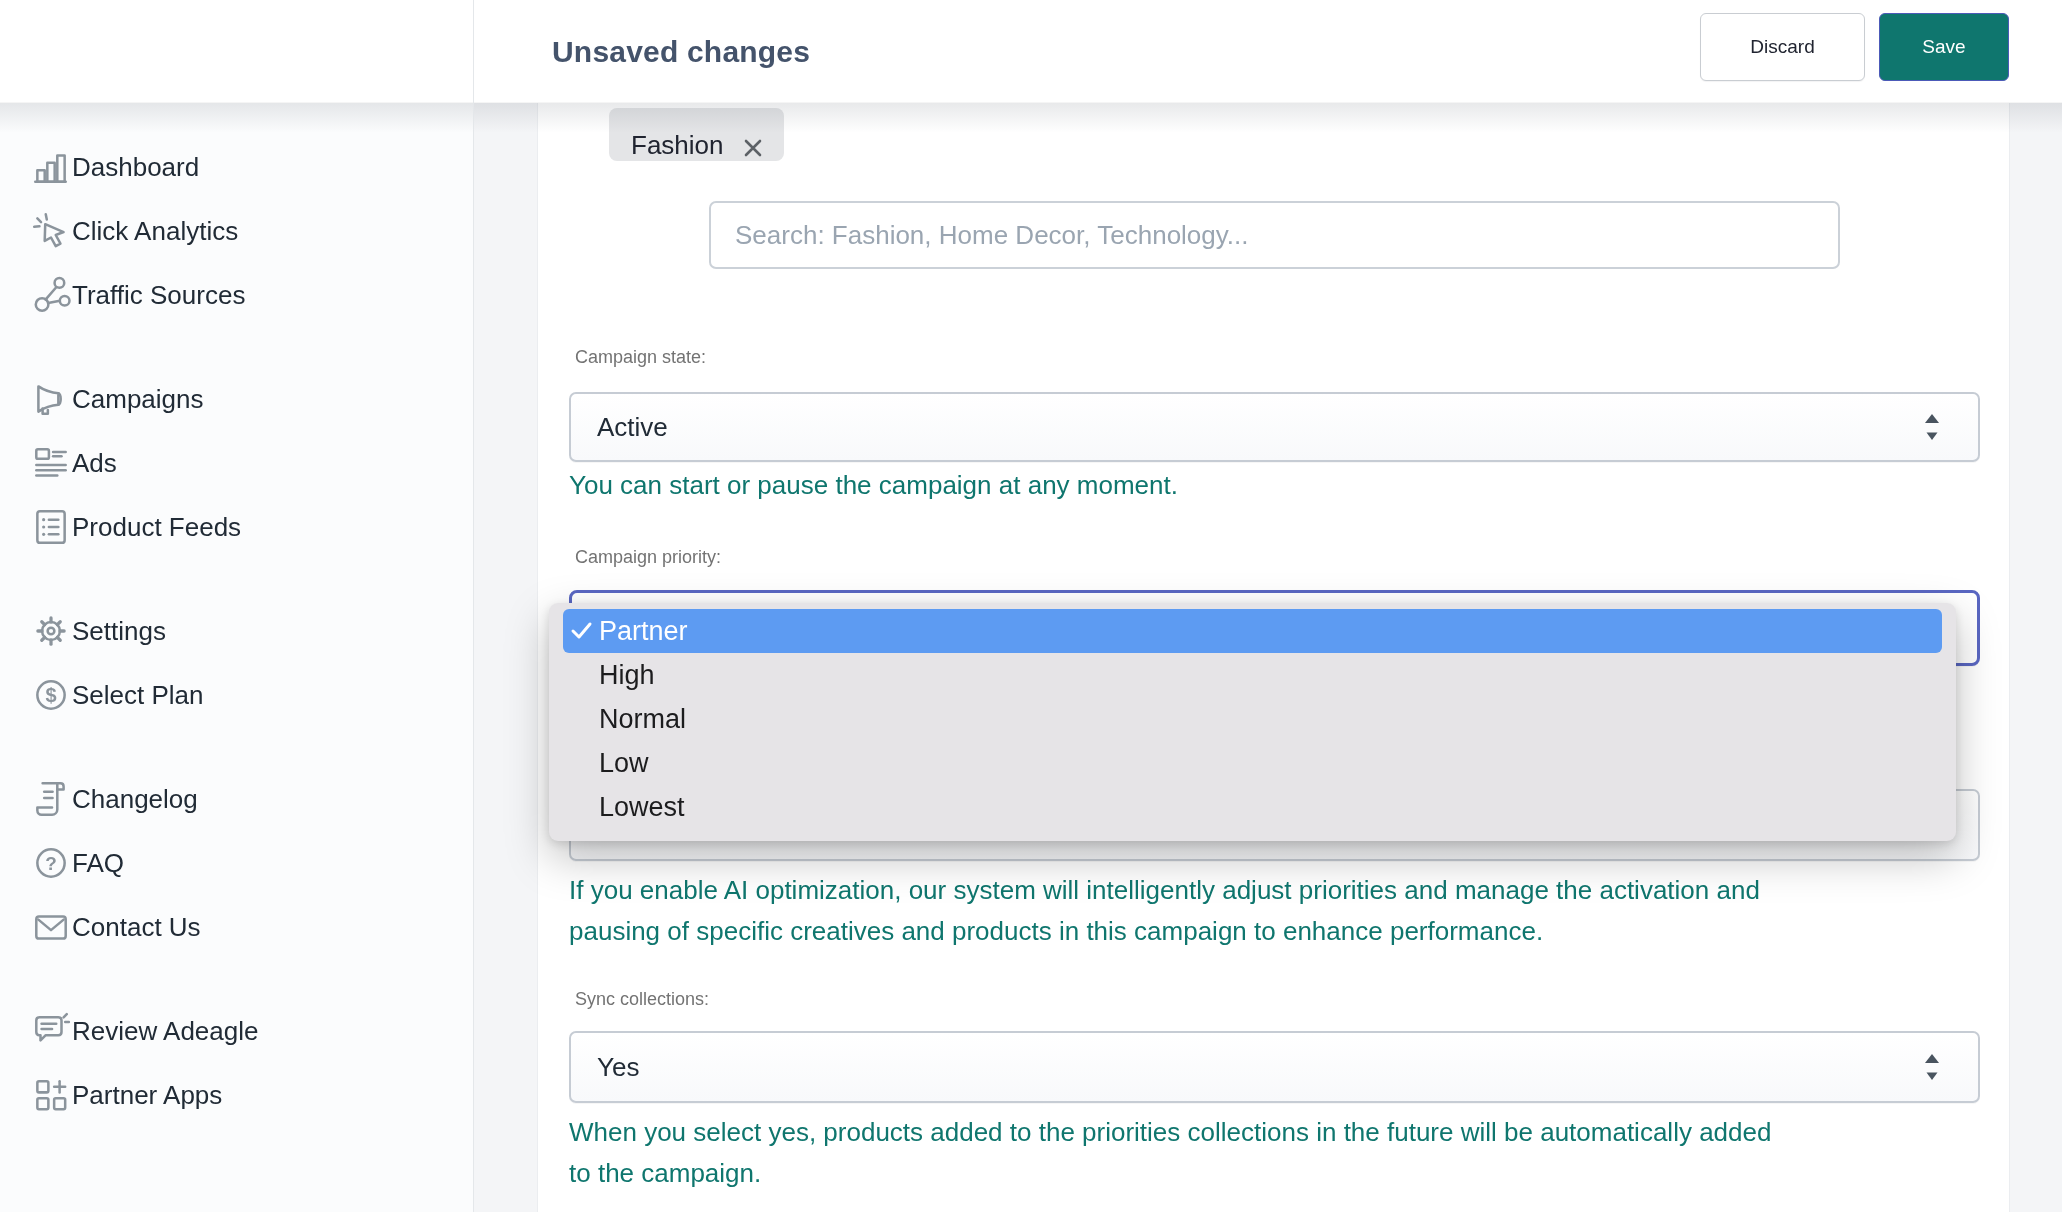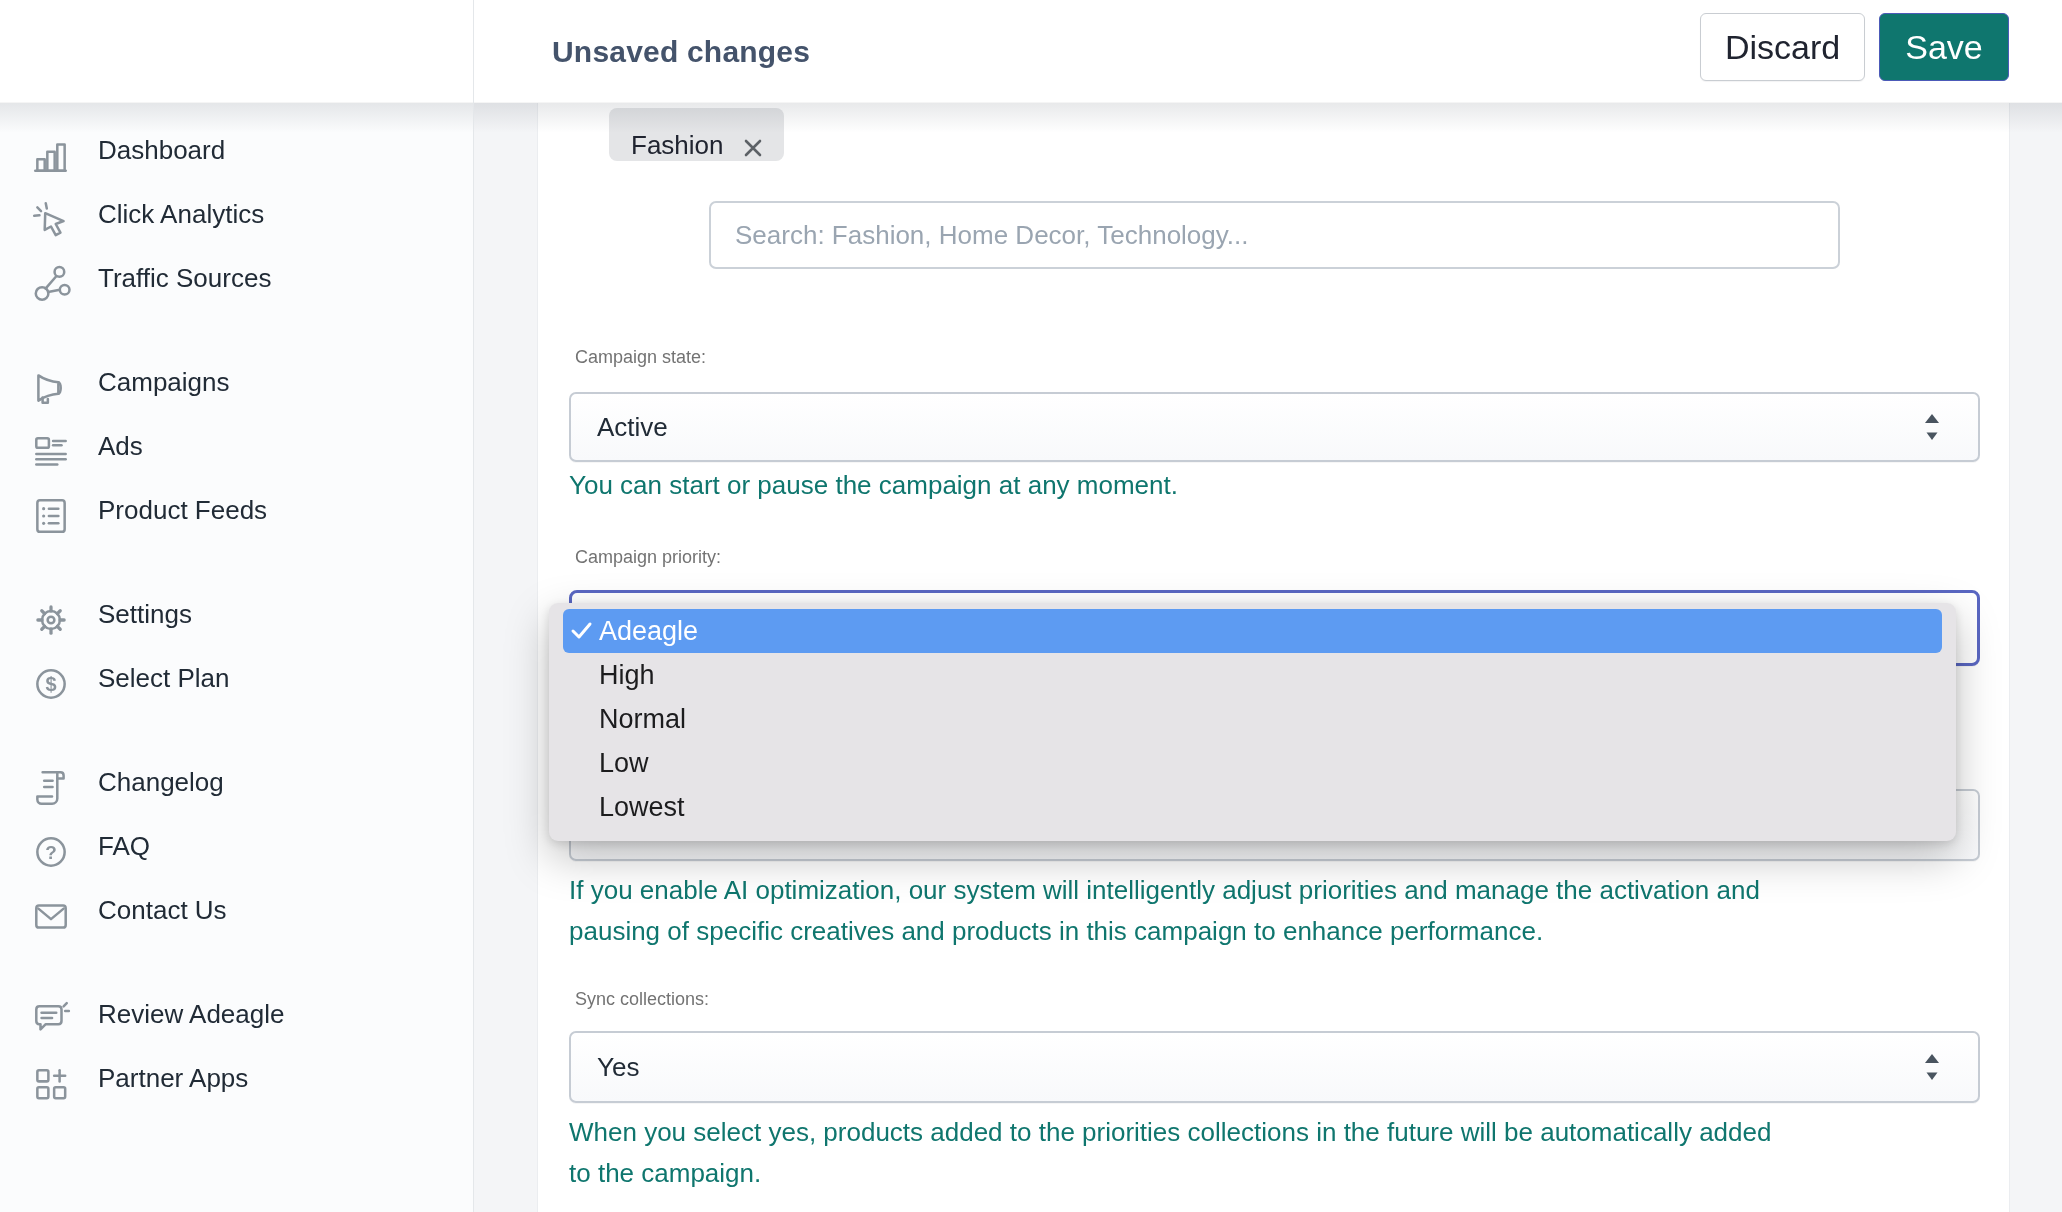--- a/index.html
+++ b/index.html
@@ -11,28 +11,28 @@
   .main-bg   { position:absolute; left:474px; top:103px; width:1588px; height:1109px; background:#f4f5f7; z-index:1; }
   .sidebar   { position:absolute; left:0; top:103px; width:473px; height:1109px; background:#fbfcfd; z-index:2; padding-top:32px; box-sizing:border-box; }
   .vline     { position:absolute; left:473px; top:0; width:1px; height:1212px; background:#e4e7ea; z-index:40; }
   .card      { position:absolute; left:537px; top:103px; width:1473px; height:1109px; background:#fff; border-left:1px solid #ebedf0; border-right:1px solid #ebedf0; box-sizing:border-box; z-index:3; }
   .bar-shadow{ position:absolute; left:0; top:103px; width:2062px; height:30px; z-index:20; pointer-events:none;
                background:linear-gradient(180deg, rgba(30,40,55,0.10), rgba(30,40,55,0)); }
   .topbar    { position:absolute; left:0; top:0; width:2062px; height:103px; background:#fff; z-index:30; border-bottom:1px solid rgba(0,0,0,0.04); box-sizing:border-box; }
 
   
   .title { position:absolute; left:540px; top:0; height:103px; display:flex; align-items:center; font-size:30px; font-weight:700; color:#44536b; letter-spacing:0.2px;margin-left:12px; }
-  .btn   { position:absolute; top:13px; height:68px; border-radius:6px; font-size:34px; display:flex; align-items:center; justify-content:center; box-sizing:border-box; cursor:pointer; }
+  .btn   { position:absolute; top:13px; height:68px; border-radius:6px; font-size:19px; display:flex; align-items:center; justify-content:center; box-sizing:border-box; cursor:pointer; }
   .btn-discard { left:1700px; width:165px; background:#ffffff; border:1px solid #c9cdd2; color:#202430; box-shadow:0 1px 1px rgba(22,29,37,0.05); }
   .btn-save    { left:1879px; width:130px; background:#0f766e; border:1px solid #4c5ab8; color:#ffffff; }
 
   
   .nav-group { margin-top:40px; }
   .nav-group:first-child { margin-top:0; }
-  .nav-item  { display:flex; align-items:flex-start; height:64px; padding-left:30px; gap:26px; cursor:pointer; }
+  .nav-item  { display:flex; align-items:center; height:64px; padding-left:30px; cursor:pointer; }
   .nav-icon  { width:42px; height:42px; flex:none; display:flex; align-items:center; justify-content:center; }
   .nav-icon svg { width:42px; height:42px; }
   .nav-icon svg .st { stroke:#8b949c; stroke-width:2.4; fill:none; stroke-linecap:round; stroke-linejoin:round; }
   .nav-icon svg .sp { stroke:#8b949c; stroke-width:3.1; fill:none; stroke-linecap:round; }
   .nav-icon svg .fg { fill:#8b949c; stroke:none; }
   .nav-label { font-size:26px; font-weight:500; color:#212b36; }
 
   
   .tag { position:absolute; left:71px; top:5px; height:53px; background:#e4e5e7; border-radius:8px; display:inline-flex; align-items:flex-end; padding:0 18px 0 22px; gap:16px; }
   .tag-label { font-size:26px; color:#202430; }
@@ -293,21 +293,21 @@
       </span>
     </div>
 
     <div class="menu">
         <div class="menu-item selected">
           <span class="check">
             <svg viewBox="0 0 24 20" width="24" height="20">
               <polyline points="3,10 9,16 20,3" fill="none" stroke="#ffffff" stroke-width="3" stroke-linecap="round" stroke-linejoin="round"></polyline>
             </svg>
           </span>
-          <span>Adeagle</span>
+          <span>Partner</span>
         </div>
         <div class="menu-item">
           <span>High</span>
         </div>
         <div class="menu-item">
           <span>Normal</span>
         </div>
         <div class="menu-item">
           <span>Low</span>
         </div>

